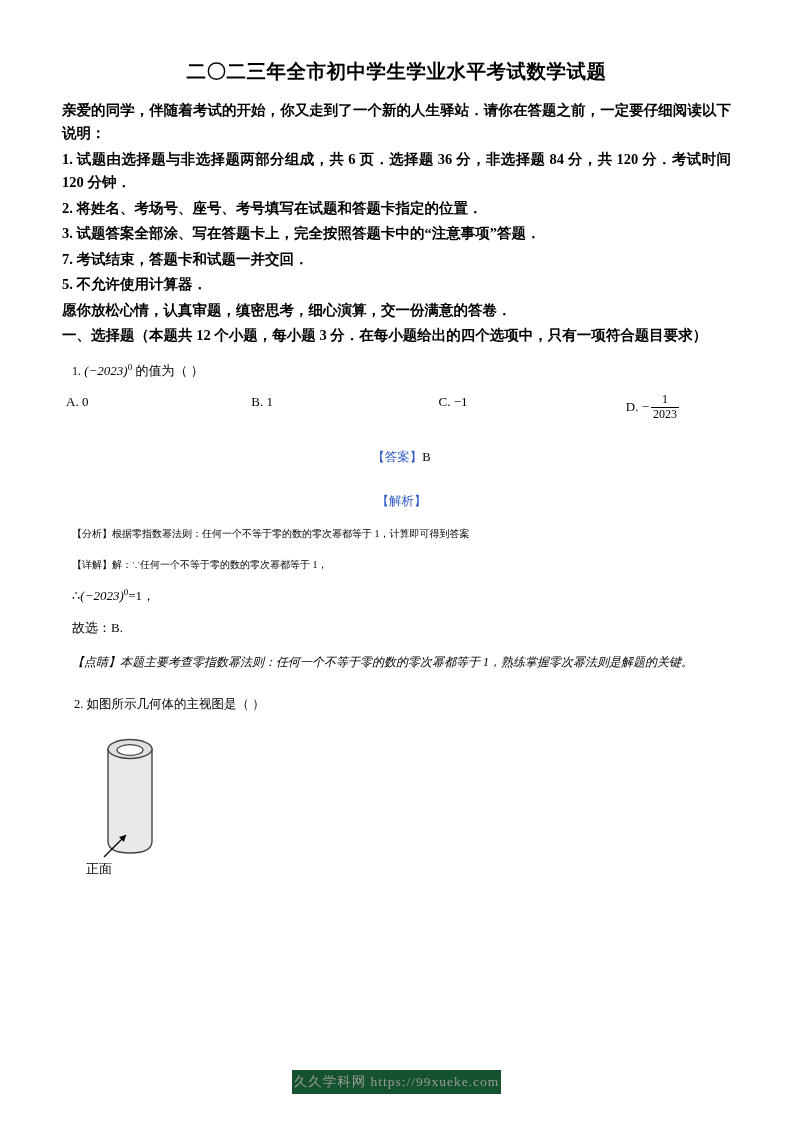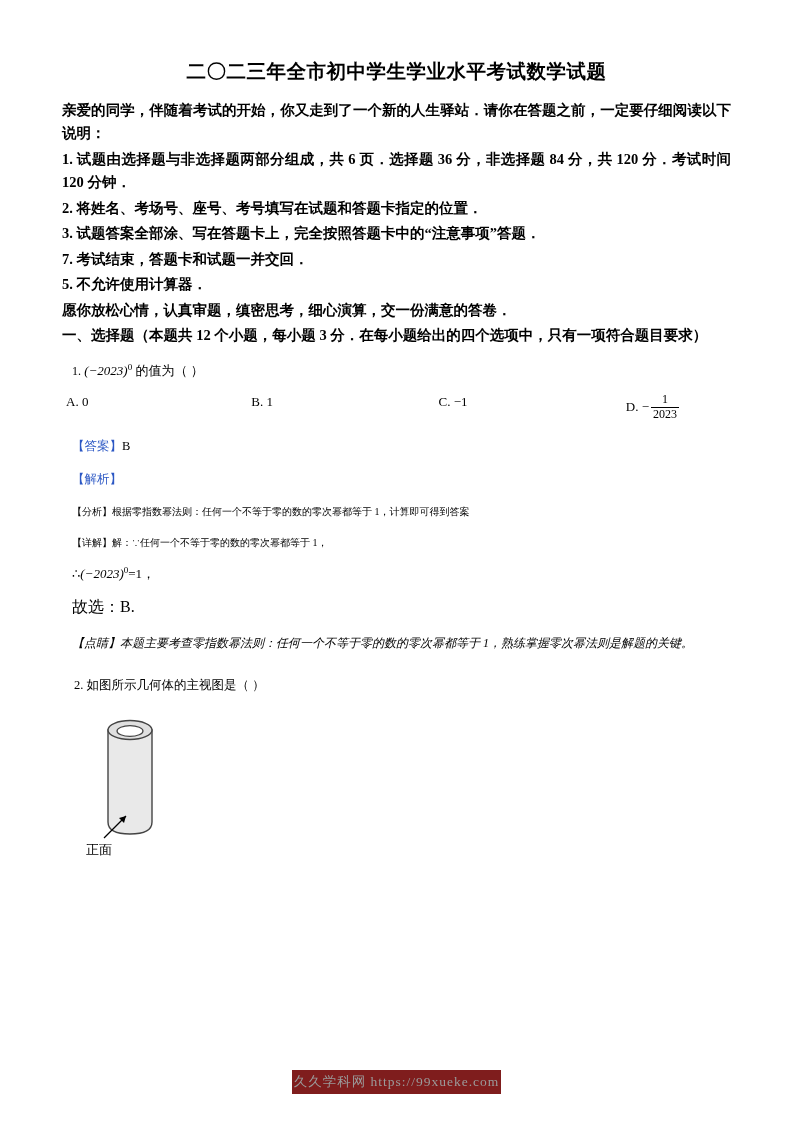--- a/index.html
+++ b/index.html
@@ -102,34 +102,35 @@
     display: block;
     padding: 0 2px;
   }
   .ans-label {
     color: #2b57c4;
     font-size: 12.5px;
   }
   .ans-line {
     font-size: 12.5px;
     line-height: 1.6;
-    margin: 13px 0 0 10px;
+    margin: 24px 0 0 10px;
+    text-align: center;
   }
   .exp-line {
     font-size: 10px;
     line-height: 1.7;
     margin: 14px 0 0 10px;
     text-align: justify;
   }
   .math-block {
     font-size: 13px;
     margin: 14px 0 0 10px;
   }
   .concl {
-    font-size: 16px;
+    font-size: 13px;
     margin: 14px 0 0 10px;
   }
   .keypoint {
     font-size: 12px;
     line-height: 1.9;
     margin: 14px 0 8px 10px;
     text-align: justify;
     font-style: italic;
   }
   .q2-line {
@@ -147,21 +148,21 @@
     left: 0;
     bottom: 28px;
     width: 100%;
     text-align: center;
     color: #8a8a8a;
     font-size: 13.5px;
     letter-spacing: 1px;
   }
   .footer .wm {
     display: inline-block;
-    background: #7f1d1d;
+    background: #14532d;
     padding: 3px 2px;
     color: #9b9b9b;
   }
 </style>
 </head>
 <body>
 
 <div class="page">
 
   <div class="doc-title">二〇二三年全市初中学生学业水平考试数学试题</div>

